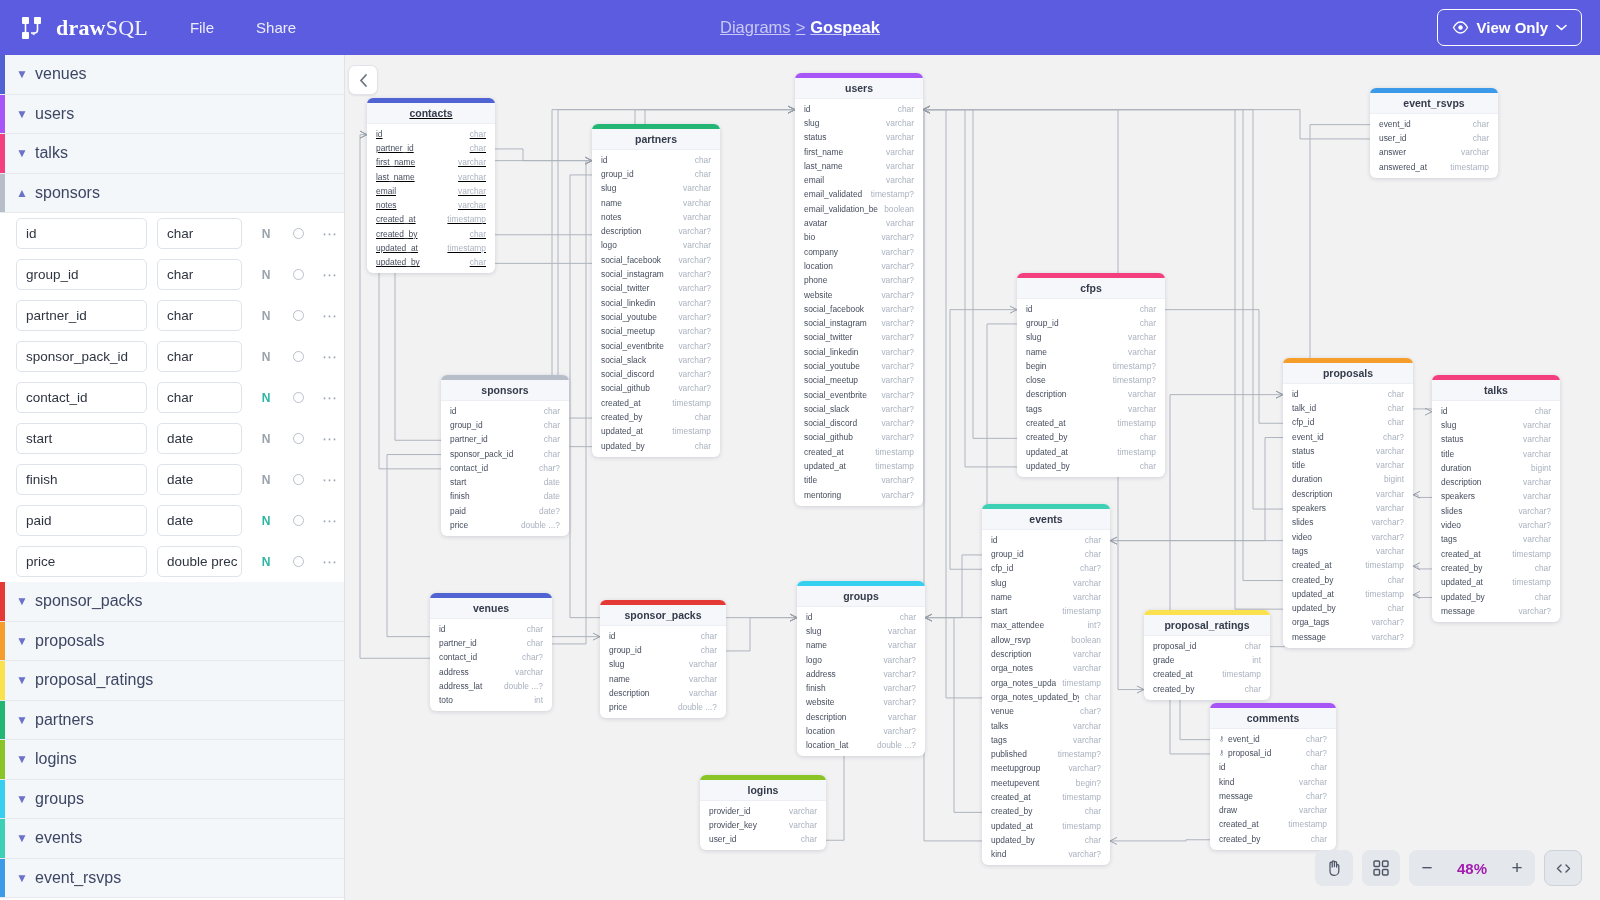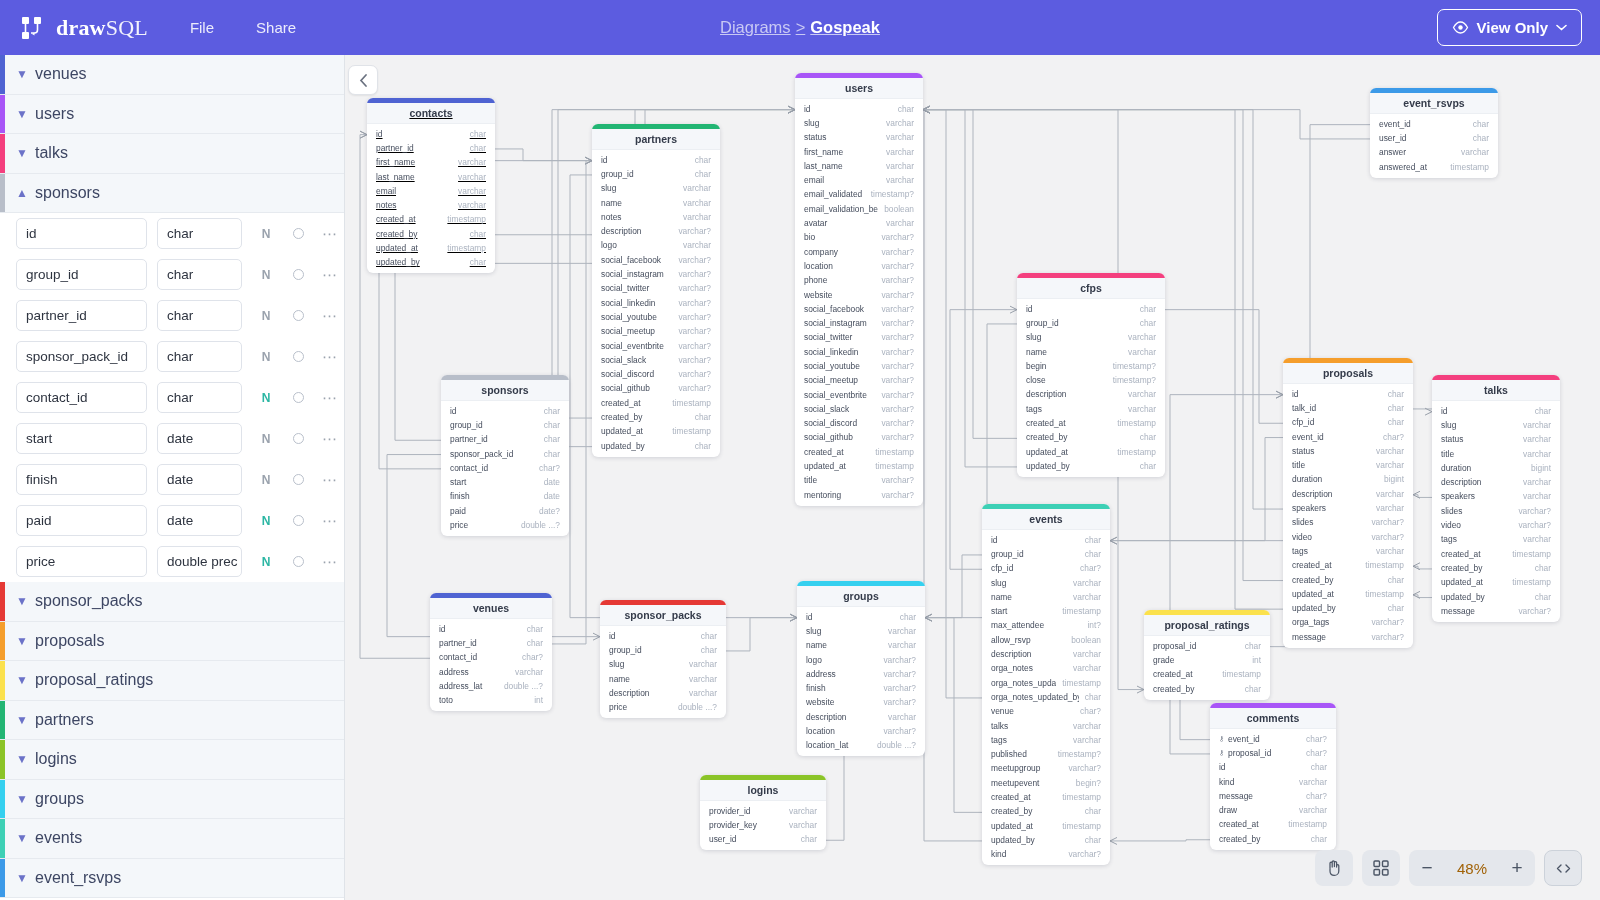--- a/index.html
+++ b/index.html
@@ -157,21 +157,21 @@
   #zoom-group {
     display: flex; align-items: center;
     background: #e4e7ec; border-radius: 8px; height: 36px;
   }
   #zoom-group .zbtn {
     width: 36px; height: 36px; display: flex; align-items: center;
     justify-content: center; font-size: 19px; color: #4b5565; cursor: pointer;
   }
   #zoom-level {
     min-width: 54px; text-align: center; font-size: 15px;
-    font-weight: 400; color: #a16207; cursor: pointer;
+    font-weight: 700; color: #a21caf; cursor: pointer;
   }
   #code-btn {
     width: 38px; height: 36px; border-radius: 8px;
     background: #e4e7ec; border: 1px solid #ccd2da;
     display: flex; align-items: center; justify-content: center;
     color: #4b5565; font-size: 12px; cursor: pointer;
   }
 </style>
 </head>
 <body>

